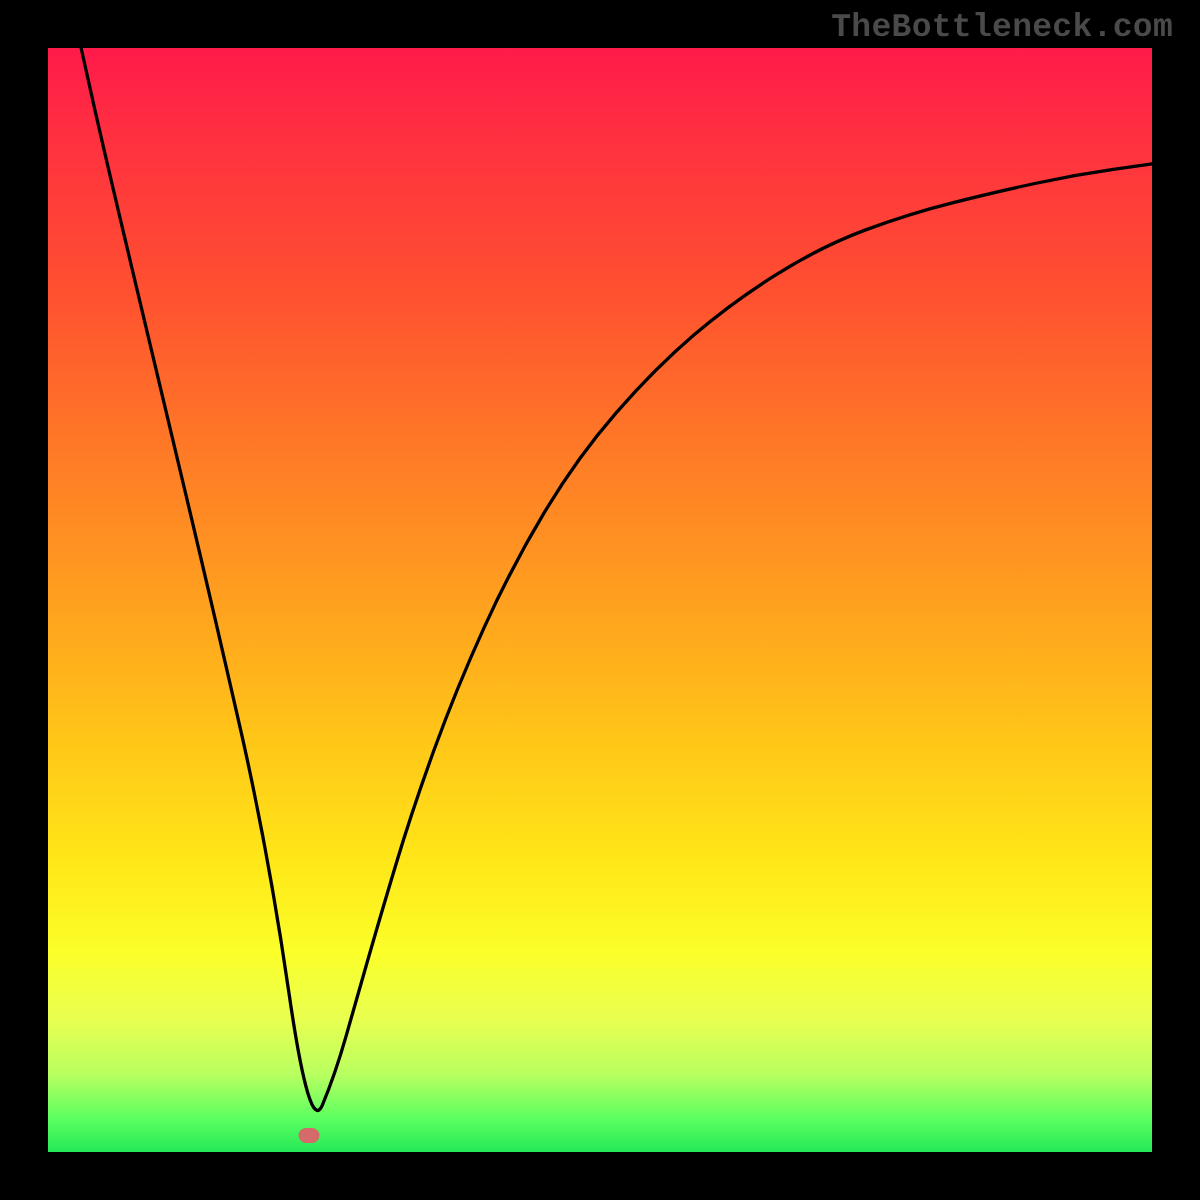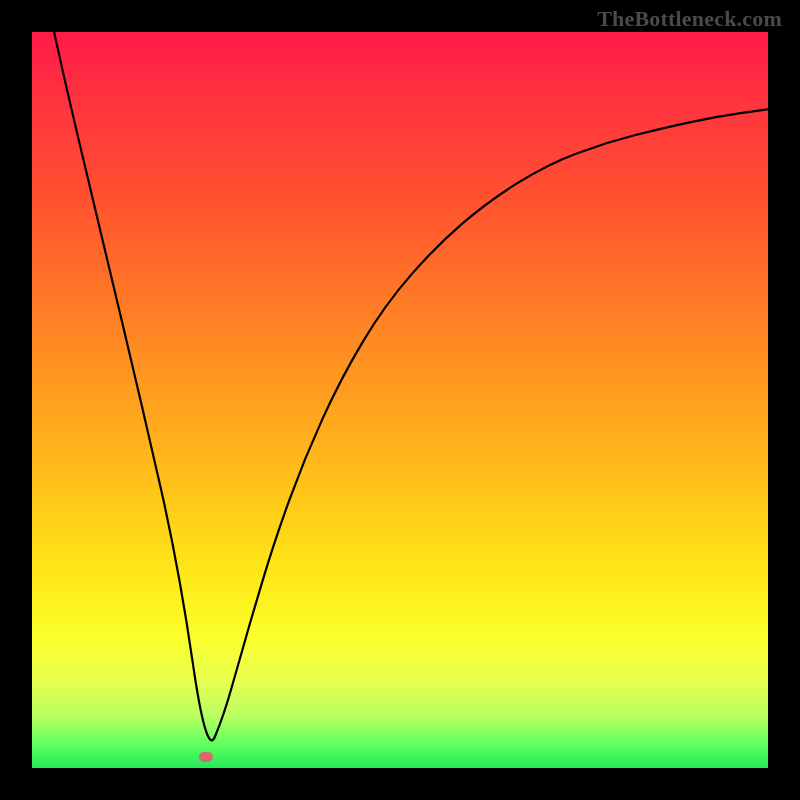--- a/index.html
+++ b/index.html
@@ -40,21 +40,21 @@
     );
   }
   .watermark {
     position: absolute;
     top: 6px;
     right: 18px;
     color: #4a4a4a;
     font-size: 22px;
     font-weight: 600;
     letter-spacing: 0.2px;
-    font-family: Liberation Serif, serif;
+    font-family: Liberation Mono, monospace;
   }
   .marker {
     position: absolute;
     width: 14px;
     height: 10px;
     background: #d46a6a;
     border-radius: 5px;
     transform: translate(-50%, -50%);
   }
   svg.curve {

